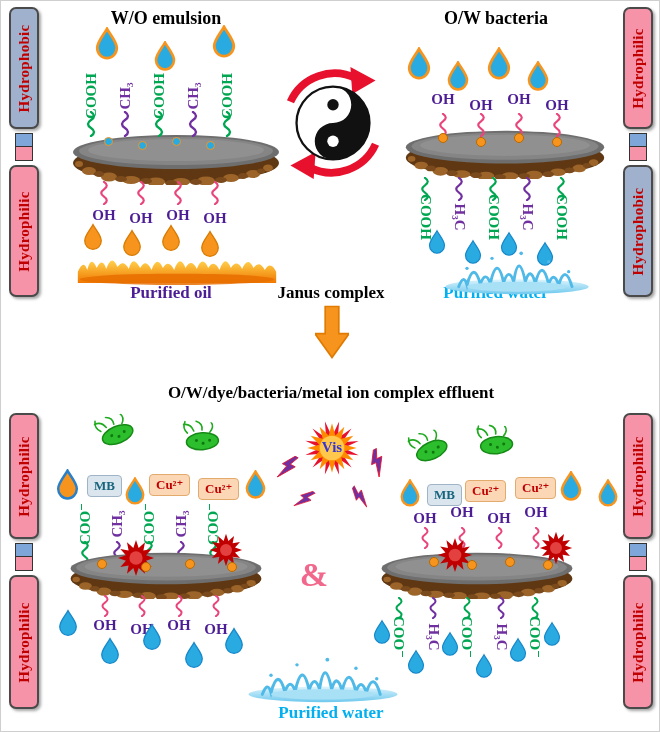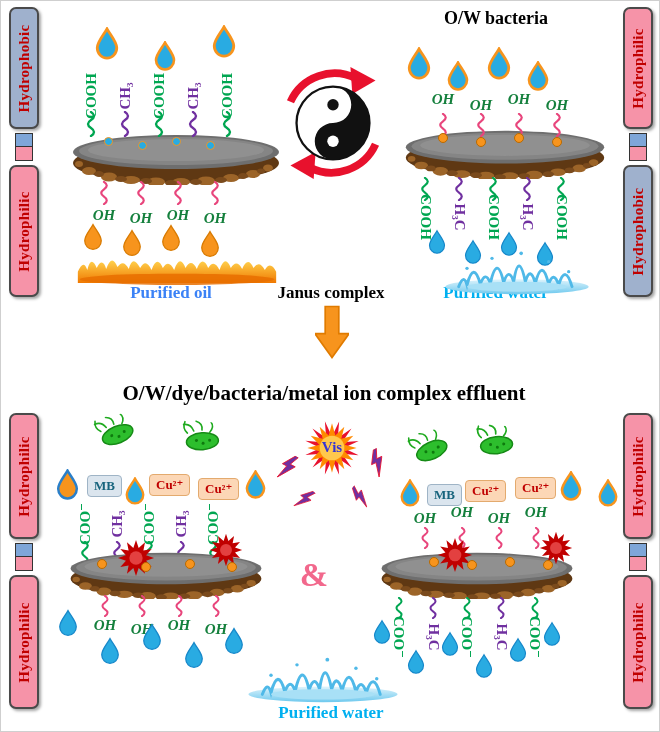--- a/index.html
+++ b/index.html
@@ -20,22 +20,22 @@
   .connector .cell-bot { height:50%; background:#f693a8; }
   
   .glabel { position:absolute; font-weight:bold; font-size:15px; white-space:nowrap; }
   .vlabel { transform:translate(-50%,-50%) rotate(-90deg); }
   .vlabel-cw { transform:translate(-50%,-50%) rotate(90deg); }
   .hlabel { transform:translate(-50%,-50%); }
   .title { position:absolute; transform:translate(-50%,-50%); font-weight:bold;
            font-size:18px; color:#000; white-space:nowrap; }
   .caption { position:absolute; transform:translate(-50%,-50%); font-weight:bold;
              font-size:17px; white-space:nowrap; }
-  .green { color:#00a651; } .purple { color:#7030a0; } .pink { color:#15803d;font-style:italic; }
-  .orange-t { color:#3b82f6; } .cyan-t { color:#00b0f0; }
+  .green { color:#00a651; } .purple { color:#7030a0; } .pink { color:#4c1d95; }
+  .orange-t { color:#4c1d95; } .cyan-t { color:#00b0f0; }
   
   .dropletE { fill:#29abe2; stroke:#f7941d; stroke-width:2.6; }
   .dropletO { fill:#f7941d; stroke:#d87a00; stroke-width:1.4; }
   .dropletW { fill:#29abe2; stroke:#1687c9; stroke-width:1.4; }
   .dropletOB { fill:#f7941d; stroke:#2a7fc9; stroke-width:2.4; }
   
   svg.squiggle { fill:none; stroke-width:2.4; }
   .sq-g { stroke:#00a651; } .sq-p { stroke:#7030a0; } .sq-k { stroke:#e8457c; }
   
   .dot-blue { position:absolute; width:9px; height:9px; background:#29abe2;
@@ -209,20 +209,21 @@
     <span>Hydrophilic</span>
     </div>
   <div class="connector" style="left:628px;top:542px;height:28px">
     <div class="cell-top"></div>
     <div class="cell-bot"></div>
     </div>
   <div class="side-box box-philic" style="left:622px;top:574px;height:134px">
     <span>Hydrophilic</span>
     </div>
 
+  <span class="title" style="left:165px;top:17px">W/O emulsion</span>
   <span class="title" style="left:495px;top:17px">O/W bacteria</span>
 
   <svg class="abs" style="left:274px;top:64px;width:116px;height:116px">
       <use href="#sym-rotarrows"></use>
     </svg>
   <svg class="abs" style="left:294px;top:84px;width:76px;height:76px">
       <use href="#sym-yinyang"></use>
     </svg>
 
   <svg class="abs" style="left:70px;top:130px;width:210px;height:54px">
@@ -381,21 +382,21 @@
     </svg>
 
   <svg class="abs" style="left:428px;top:244px;width:176px;height:50px">
       <use href="#sym-splash"></use>
     </svg>
 
   <svg class="abs" style="left:314px;top:303px;width:34px;height:56px">
       <use href="#sym-arrow-down"></use>
     </svg>
 
-  <span class="title" style="left:323px;top:392px;font-size:21px">O/W/dye/bacteria/metal ion complex effluent</span>
+  <span class="title" style="left:330px;top:392px;font-size:17px">O/W/dye/bacteria/metal ion complex effluent</span>
 
   <svg class="abs" style="left:302px;top:418px;width:58px;height:58px">
       <use href="#sym-sunburst"></use>
     </svg>
   <span class="vis-label" style="left:331px;top:446px">Vis</span>
   <svg class="abs" style="left:278px;top:452px;width:16px;height:28px;transform:rotate(28deg)">
       <use href="#sym-bolt"></use>
     </svg>
   <svg class="abs" style="left:368px;top:448px;width:16px;height:28px;transform:rotate(-25deg)">
       <use href="#sym-bolt"></use>

